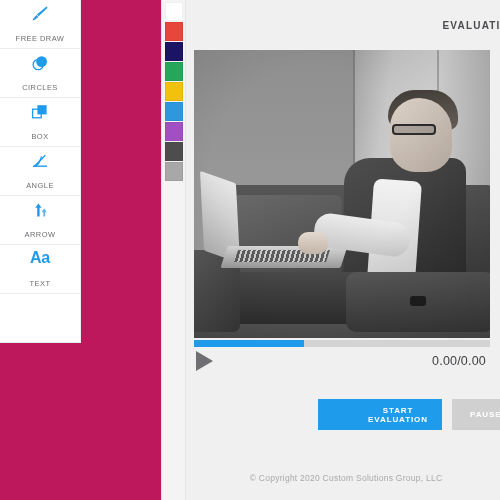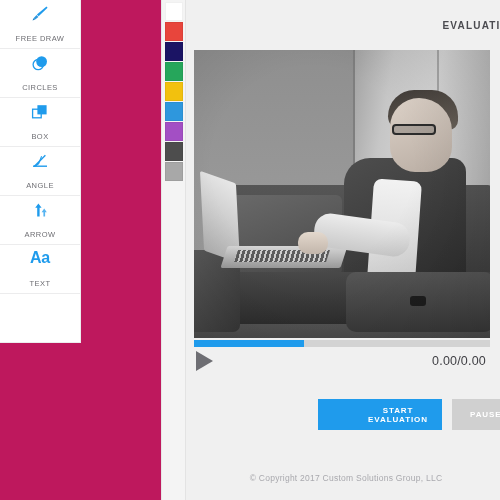--- a/index.html
+++ b/index.html
@@ -441,17 +441,17 @@
         <div class="time-display">0.00/0.00</div>
       </div>
     </div>
 
     <div class="action-row">
       <button class="btn btn-primary">START EVALUATION</button>
       <button class="btn btn-secondary">PAUSE</button>
     </div>
 
     <div class="footer">
-      <div class="footer-text">© Copyright 2017 Custom Solutions Group, LLC</div>
+      <div class="footer-text">© Copyright 2020 Custom Solutions Group, LLC</div>
     </div>
 
   </div>
 </div>
 
 </body></html>

